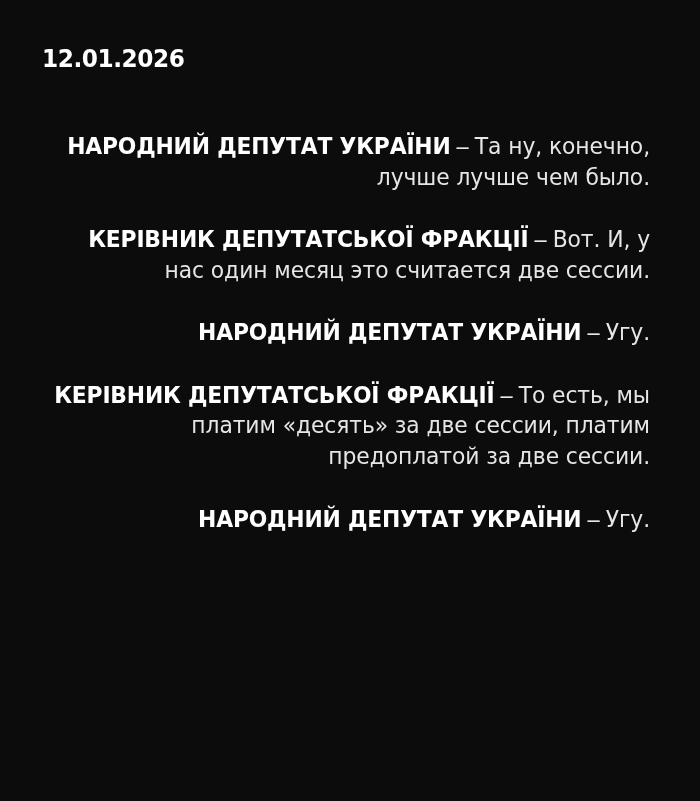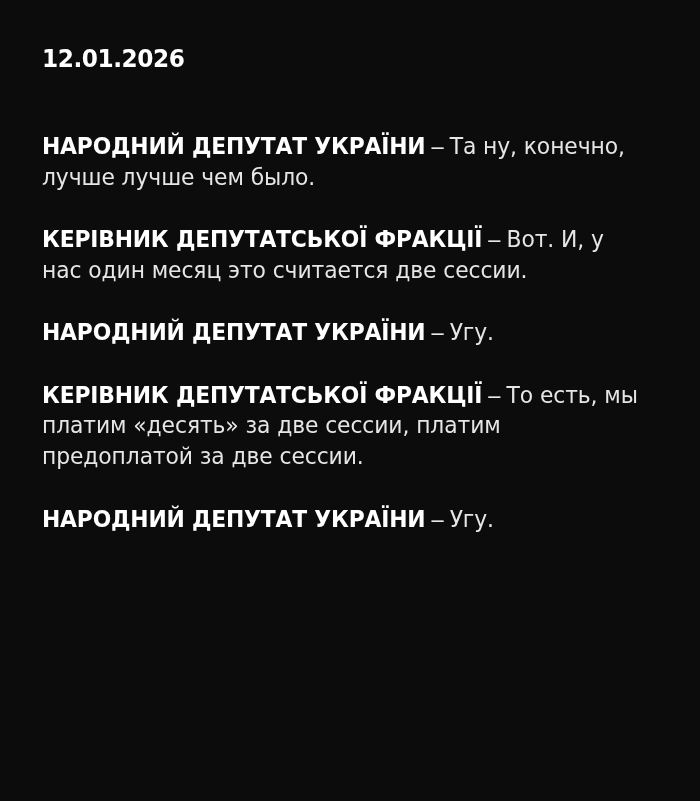--- a/index.html
+++ b/index.html
@@ -27,20 +27,21 @@
     font-weight: 700;
     font-size: 25px;
     letter-spacing: -0.5px;
     color: #ffffff;
     margin: 0 0 58px 0;
     transform: scaleX(0.93);
     transform-origin: left center;
   }
   .lines {
     display: block;
+    text-align: right;
   }
   .line {
     font-size: 23px;
     line-height: 1.33;
     color: #f0f0f0;
     margin: 0 0 32px 0;
     transform: scaleX(0.95);
     transform-origin: left top;
     width: 640px;
   }

